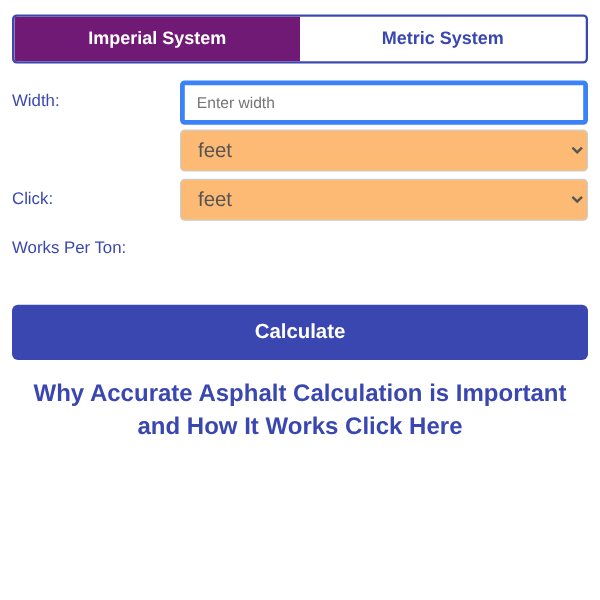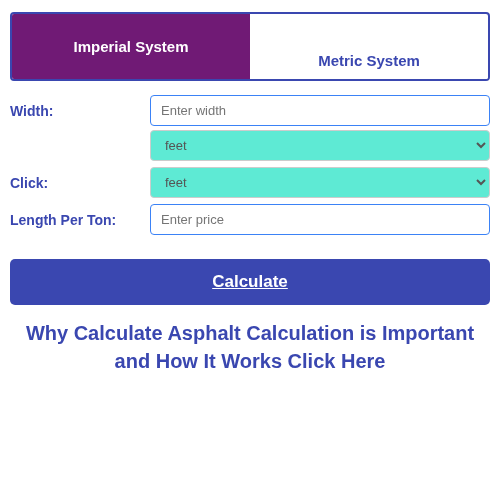--- a/index.html
+++ b/index.html
@@ -30,86 +30,84 @@
     }
 
     .tab-btn.active {
       background: #701a75;
       color: #fff;
     }
 
     .tab-btn.inactive {
       background: #fff;
       color: #3a47b0;
-      margin-top: 28px;
     }
 
     .form-area {
       padding: 4px 10px 10px 10px;
     }
 
     .form-row {
       display: flex;
       align-items: flex-start;
       margin-bottom: 6px;
     }
 
     .form-label {
       width: 140px;
       min-width: 140px;
       font-size: 14px;
       color: #3a47b0;
-      font-weight: bold;
+      font-weight: normal;
       padding-top: 8px;
       text-align: left;
     }
 
     .form-inputs {
       flex: 1;
       display: flex;
       flex-direction: column;
       gap: 4px;
     }
 
     .form-inputs input[type="text"] {
       width: 100%;
       padding: 7px 10px;
-      border: 1px solid #3b82f6;
+      border: 4px solid #3b82f6;
       border-radius: 4px;
       font-size: 13px;
       color: #aaa;
       outline: none;
     }
 
     .form-inputs select {
       width: 100%;
       padding: 6px 10px;
       border: 1px solid #ccc;
       border-radius: 4px;
-      font-size: 13px;
+      font-size: 17px;
       color: #555;
-      background: #5eead4;
+      background: #fdba74;
       outline: none;
       appearance: auto;
     }
 
     .calculate-btn {
       display: block;
       width: calc(100% - 20px);
-      margin: 8px 10px 14px 10px;
+      margin: 24px 10px 14px 10px;
       padding: 13px 0;
       background: #3a47b0;
       color: #fff;
       font-size: 17px;
       font-weight: bold;
       border: none;
       border-radius: 5px;
       cursor: pointer;
       text-align: center;
-      text-decoration: underline;
     }
 
     .cta-text {
       text-align: center;
       font-size: 20px;
       font-weight: bold;
       color: #3a47b0;
       line-height: 1.4;
       padding: 0 20px 20px 20px;
     }
@@ -147,25 +145,24 @@
       <select>
         <option>feet</option>
         <option>meters</option>
         <option>yards</option>
       </select>
     </div>
   </div>
 
 
   <div class="form-row">
-    <div class="form-label">Length Per Ton:</div>
+    <div class="form-label">Works Per Ton:</div>
     <div class="form-inputs">
-      <input type="text" placeholder="Enter price" style="">
     </div>
   </div>
 
 </div>
 
 <button class="calculate-btn">Calculate</button>
 
 <div class="cta-text">
-  <a href="#">Why Calculate Asphalt Calculation is Important and How It Works Click Here</a>
+  <a href="#">Why Accurate Asphalt Calculation is Important and How It Works Click Here</a>
 </div>
 
 </body></html>

